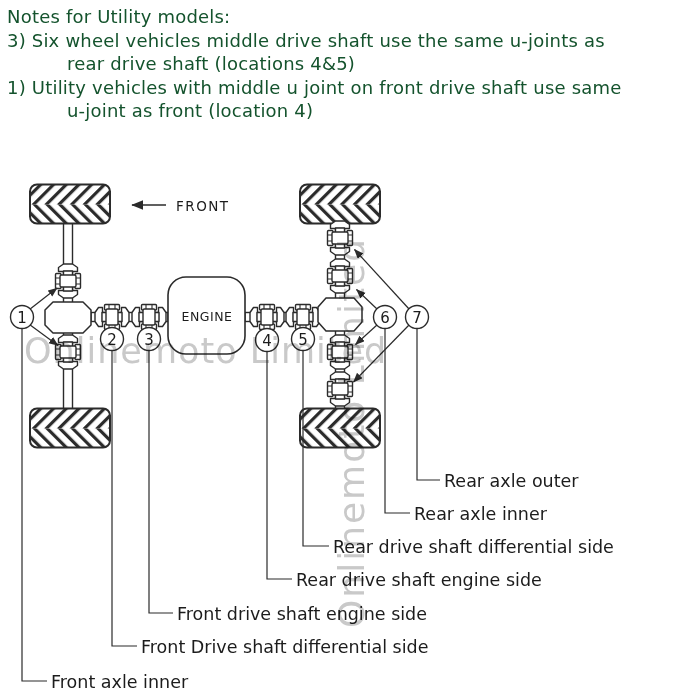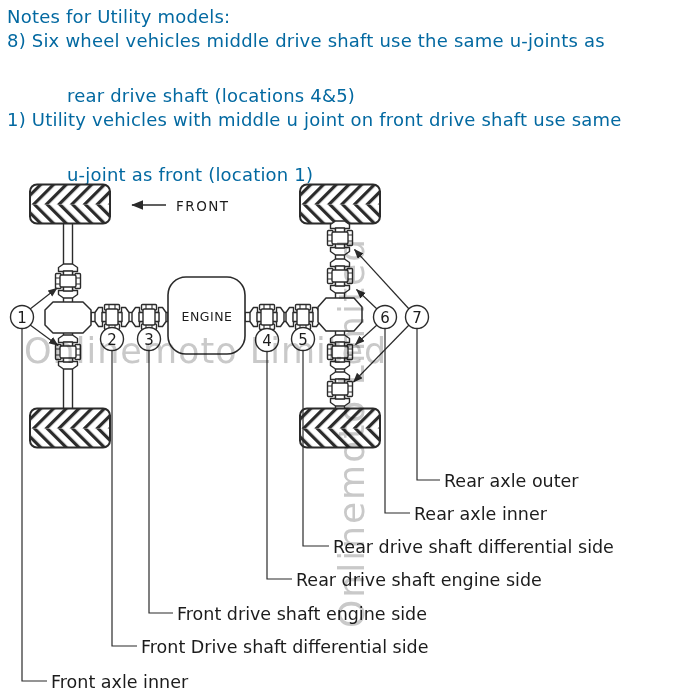--- a/index.html
+++ b/index.html
@@ -1,35 +1,35 @@
 <!DOCTYPE html>
 <html><head>
 <meta charset="utf-8">
 <style>
   html,body{margin:0;padding:0;background:#ffffff;}
   #page{position:relative;width:700px;height:700px;background:#ffffff;overflow:hidden;
         font-family:"DejaVu Sans","Liberation Sans",sans-serif;}
-  .notes{position:absolute;left:7px;top:5px;width:690px;color:#0369a1;
+  .notes{position:absolute;left:7px;top:5px;width:690px;color:#14532d;
          font-size:18px;line-height:23.5px;letter-spacing:0.2px;}
   .note-line{white-space:nowrap;}
-  .note-line.indent{padding-left:60px;margin-top:32px;}
+  .note-line.indent{padding-left:60px;}
   svg{position:absolute;left:0;top:0;}
   .wm{mix-blend-mode:multiply;}
 </style>
 </head>
 <body>
 
 <div id="page">
 
   <div class="notes">
     <div class="note-line">Notes for Utility models:</div>
-    <div class="note-line">8) Six wheel vehicles middle drive shaft use the same u-joints as</div>
+    <div class="note-line">3) Six wheel vehicles middle drive shaft use the same u-joints as</div>
     <div class="note-line indent">rear drive shaft (locations 4&amp;5)</div>
     <div class="note-line">1) Utility vehicles with middle u joint on front drive shaft use same</div>
-    <div class="note-line indent">u-joint as front (location 1)</div>
+    <div class="note-line indent">u-joint as front (location 4)</div>
   </div>
 
   <svg width="700" height="700" viewBox="0 0 700 700">
     <defs>
       <pattern id="treadA" width="9" height="9" patternUnits="userSpaceOnUse" patternTransform="rotate(45)">
         <rect width="9" height="9" fill="#ffffff"></rect>
         <rect x="0" y="0" width="3.2" height="9" fill="#2b2b2b"></rect>
       </pattern>
       <pattern id="treadB" width="9" height="9" patternUnits="userSpaceOnUse" patternTransform="rotate(-45)">
         <rect width="9" height="9" fill="#ffffff"></rect>

